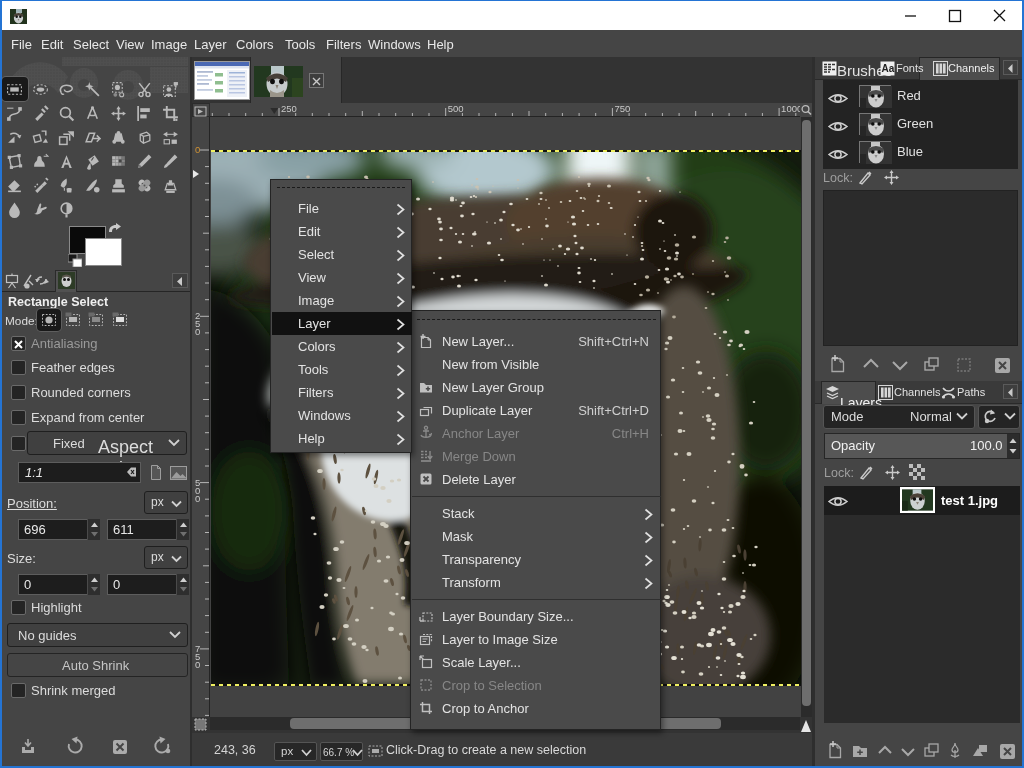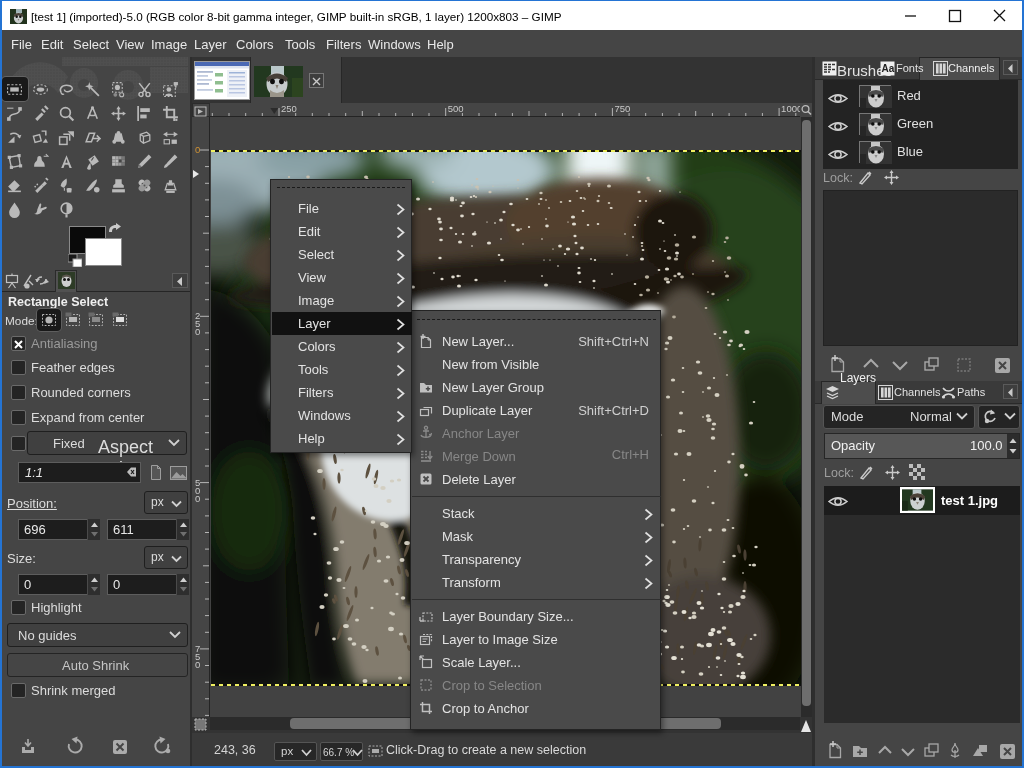--- a/index.html
+++ b/index.html
@@ -31,21 +31,20 @@
 <div class="abs" id="title">
   <svg class="abs" style="left:9px;top:7px" width="17" height="17" viewBox="0 0 17 17">
     <rect x="0" y="1" width="17" height="15" fill="#22331d"></rect>
     <rect x="6" y="1" width="6" height="4" fill="#9fb3b6"></rect>
     <ellipse cx="8.5" cy="10" rx="4.6" ry="5.4" fill="#c9cdcd"></ellipse>
     <path d="M3.5 7 Q8.5 3 13.5 7 L12.5 9 Q8.5 6 4.5 9 Z" fill="#4a4138"></path>
     <circle cx="6.7" cy="8.8" r="1.2" fill="#111"></circle>
     <circle cx="10.3" cy="8.8" r="1.2" fill="#111"></circle>
     <path d="M7.7 11 L8.5 13 L9.3 11 Z" fill="#8a8277"></path>
   </svg>
-  <div class="t">[test 1] (imported)-5.0 (RGB color 8-bit gamma integer, GIMP built-in sRGB, 1 layer) 1200x803 – GIMP</div>
   <svg class="abs" style="left:899px;top:0px" width="120" height="29" viewBox="0 0 120 29">
     <line x1="5" y1="15" x2="16" y2="15" stroke="#111" stroke-width="1.3"></line>
     <rect x="49.5" y="9.5" width="11" height="11" fill="none" stroke="#111" stroke-width="1.3"></rect>
     <path d="M94 9 L105 20 M105 9 L94 20" stroke="#111" stroke-width="1.3"></path>
   </svg>
 </div>
 <div class="abs" id="menubar">
     <div class="mi" style="left: 9px;">File</div>
     <div class="mi" style="left: 39px;">Edit</div>
     <div class="mi" style="left: 71px;">Select</div>
@@ -1159,21 +1158,21 @@
           <rect x="6" y="3" width="3" height="2"></rect>
           <rect x="12" y="3" width="3" height="2"></rect>
         </g>
       </svg></div>
     <div class="abs" style="left: 0px; top: 324px; width: 207px; height: 23px; background: rgb(58, 58, 58); border-bottom: 1px solid rgb(42, 42, 42);"></div>
     <div class="abs" style="left: 6px; top: 324px; width: 55px; height: 23px; background: rgb(77, 77, 77); border-top: 1px solid rgb(38, 38, 38); border-right: 1px solid rgb(38, 38, 38); border-left: 1px solid rgb(38, 38, 38); border-image: initial; border-bottom: none;"></div>
     <div class="abs" style="left: 10px; top: 328px; width: 15px; height: 15px;"><svg width="15" height="15" viewBox="0 0 15 15">
         <path d="M1 4 L7.5 1 L14 4 L7.5 7 Z" fill="#d6d6d6"></path>
         <path d="M2 8 L7.5 10.5 L13 8 M2 11 L7.5 13.5 L13 11" stroke="#d6d6d6" fill="none" stroke-width="1.3"></path>
       </svg></div>
-    <div class="abs" style="left: 25px; top: 314px; font-size: 12px; color: rgb(240, 240, 240);">Layers</div>
+    <div class="abs" style="left: 25px; top: 338px; font-size: 14px; color: rgb(240, 240, 240);">Layers</div>
     <div class="abs" style="left: 63px; top: 328px; width: 15px; height: 15px;"><svg width="15" height="15" viewBox="0 0 15 15">
         <rect x="0.5" y="0.5" width="14" height="14" fill="none" stroke="#d6d6d6"></rect>
         <rect x="3" y="2.5" width="2.6" height="10" fill="#d6d6d6"></rect>
         <rect x="6.5" y="2.5" width="2.6" height="10" fill="#d6d6d6"></rect>
         <rect x="10" y="2.5" width="2.6" height="10" fill="#d6d6d6"></rect>
       </svg></div>
     <div class="abs" style="left: 79px; top: 329px; font-size: 11px; color: rgb(226, 226, 226);">Channels</div>
     <div class="abs" style="left: 126px; top: 328px; width: 15px; height: 15px;"><svg width="15" height="15" viewBox="0 0 15 15">
         <path d="M2 12 C5 8 10 8 13 12 M2 3 C5 7 10 7 13 3" stroke="#d6d6d6" fill="none" stroke-width="1.5"></path>
         <circle cx="2.5" cy="12" r="1.6" fill="#d6d6d6"></circle>
@@ -1449,21 +1448,21 @@
     <div class="abs" style="left: 7px; top: 91px; width: 16px; height: 16px;"><svg width="16" height="16" viewBox="0 0 16 16">
         <rect x="2.5" y="7.5" width="8" height="6" fill="none" stroke="#c0c0c0" stroke-width="1.2"></rect>
         <path d="M5.5 5.5 L13.5 5.5 L13.5 11.5" fill="none" stroke="#c0c0c0" stroke-width="1.2"></path>
       </svg></div>
     <div class="abs" style="left: 31px; top: 92px; font-size: 13px; color: rgb(227, 227, 227);">Duplicate Layer</div>
     <div class="abs" style="right: 11px; top: 92px; font-size: 13px; color: rgb(207, 207, 207);">Shift+Ctrl+D</div>
     <div class="abs" style="left: 7px; top: 114px; width: 16px; height: 16px;"><svg width="16" height="16" viewBox="0 0 16 16">
         <path d="M8 2.8 m-1.6 0 a1.6 1.6 0 1 0 3.2 0 a1.6 1.6 0 1 0 -3.2 0 M8 4.5 L8 13 M5 6 L11 6 M3 10 C4 13 12 13 13 10 M13 10 L13.5 8 M13 10 L11 9.5" fill="none" stroke="#8a8a8a" stroke-width="1.3"></path>
       </svg></div>
     <div class="abs" style="left: 31px; top: 115px; font-size: 13px; color: rgb(135, 135, 135);">Anchor Layer</div>
-    <div class="abs" style="right: 11px; top: 115px; font-size: 13px; color: rgb(135, 135, 135); margin-top: 21px;">Ctrl+H</div>
+    <div class="abs" style="right: 11px; top: 115px; font-size: 13px; color: rgb(135, 135, 135);">Ctrl+H</div>
     <div class="abs" style="left: 7px; top: 137px; width: 16px; height: 16px;"><svg width="16" height="16" viewBox="0 0 16 16">
         <path d="M3 3.5 h6 M3 6.5 h6 M3 9.5 h6" stroke="#8a8a8a" stroke-width="1.5" stroke-dasharray="2.5 1.5"></path>
         <path d="M12 3 L12 10 M9.8 8 L12 11 L14.2 8" fill="none" stroke="#8a8a8a" stroke-width="1.4"></path>
         <path d="M3 13 h10" stroke="#8a8a8a" stroke-width="1.7"></path>
       </svg></div>
     <div class="abs" style="left: 31px; top: 138px; font-size: 13px; color: rgb(135, 135, 135);">Merge Down</div>
     <div class="abs" style="left: 7px; top: 160px; width: 16px; height: 16px;"><svg width="16" height="16" viewBox="0 0 16 16">
         <rect x="2.5" y="2.5" width="11" height="11" rx="1.5" fill="#c0c0c0"></rect>
         <path d="M5.5 5.5 L10.5 10.5 M10.5 5.5 L5.5 10.5" stroke="#4a4a4a" stroke-width="1.8"></path>
       </svg></div>

